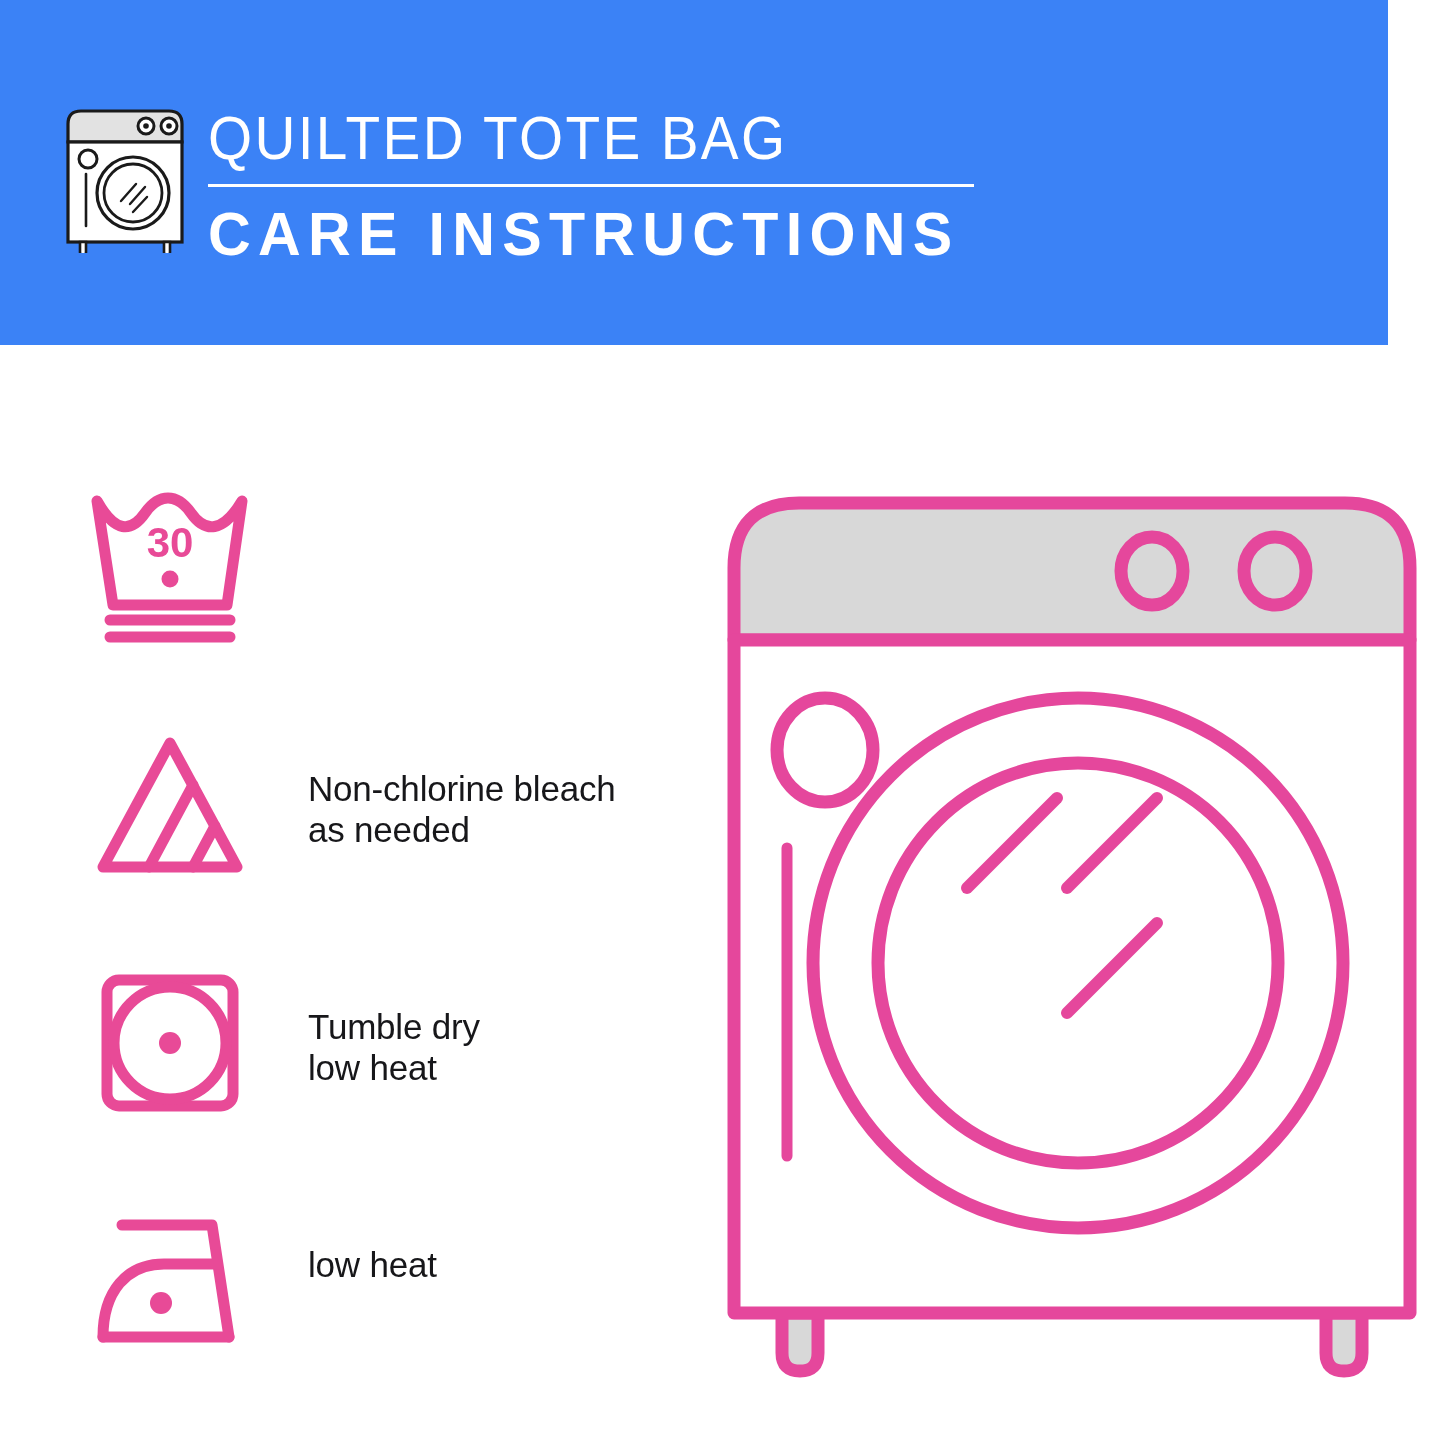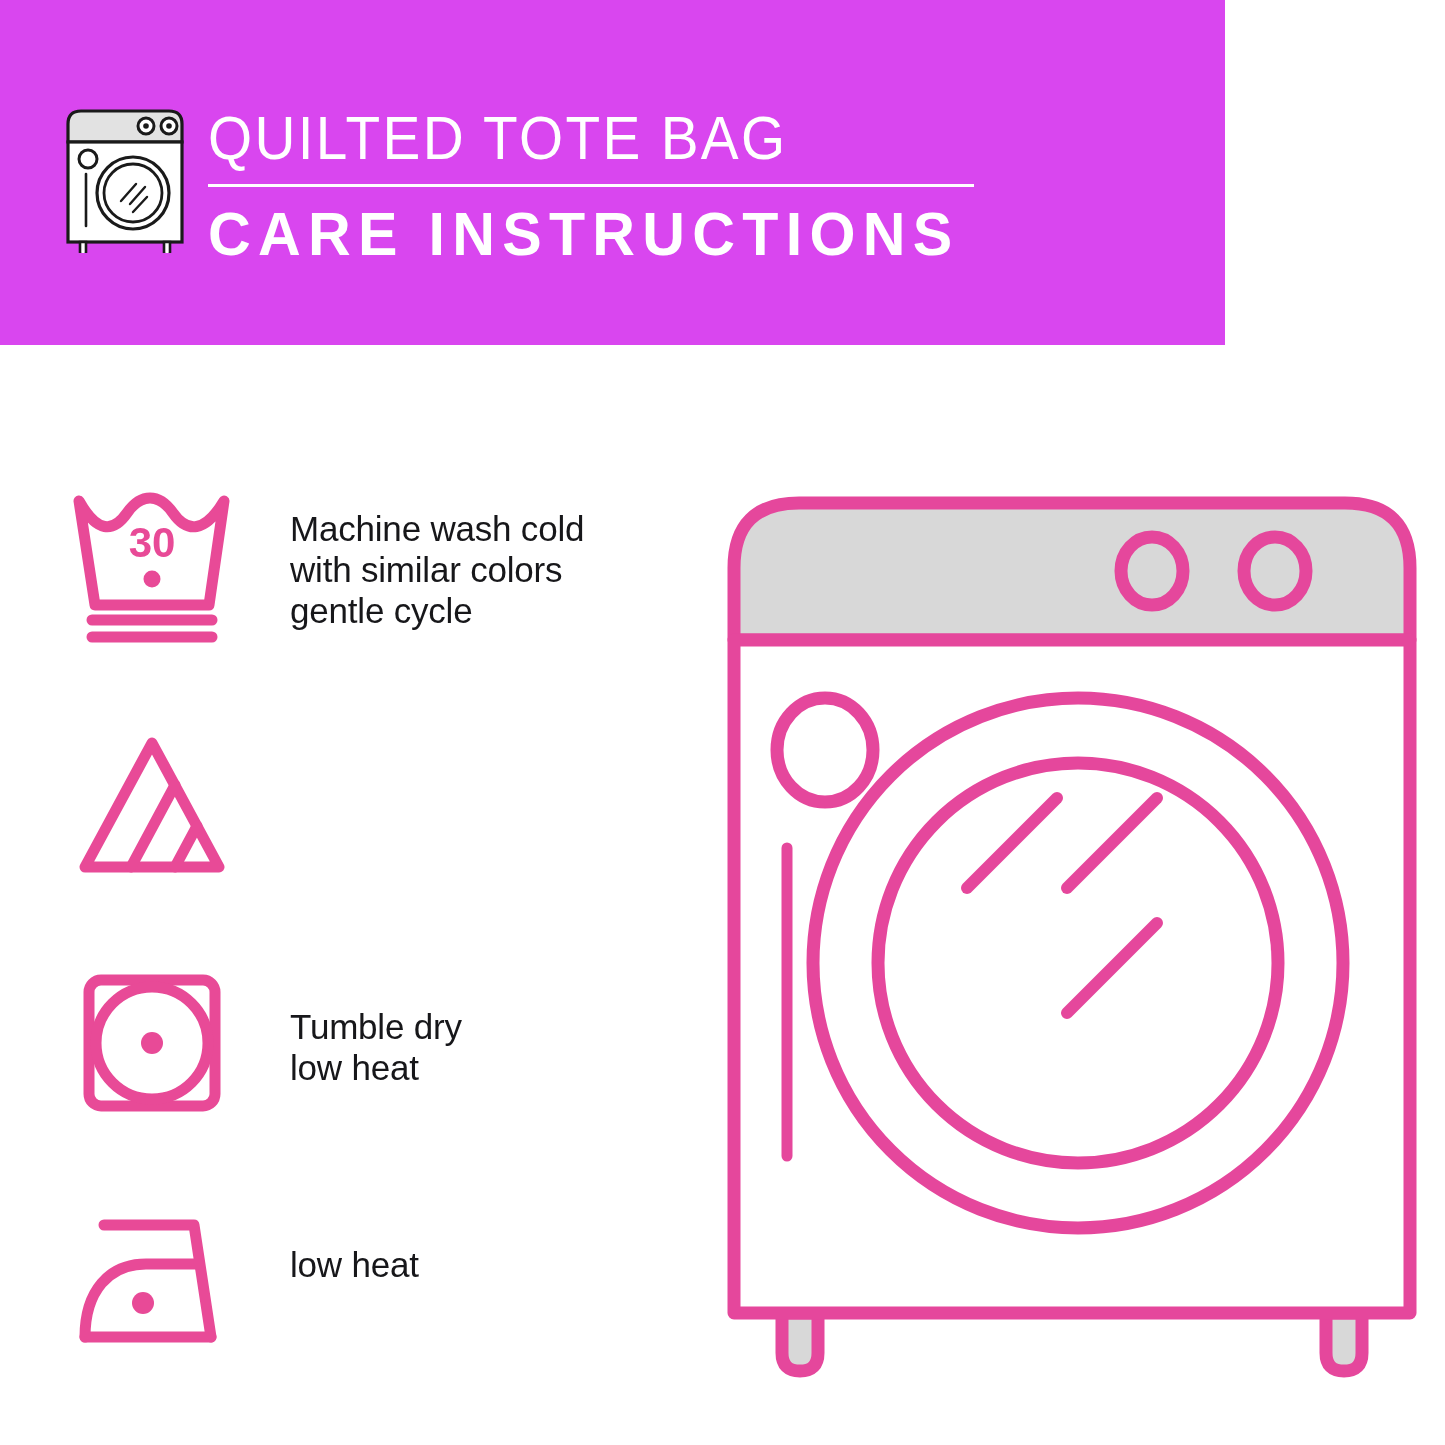--- a/index.html
+++ b/index.html
@@ -18,23 +18,23 @@
     width: 1445px;
     height: 1445px;
     background: #ffffff;
   }
 
   
   .header {
     position: absolute;
     left: 0;
     top: 0;
-    width: 1225px;
+    width: 1388px;
     height: 345px;
-    background: #d946ef;
+    background: #3b82f6;
     display: flex;
     align-items: center;
     padding-left: 19px;
   }
 
   .header-icon {
     position: absolute;
     left: 60px;
     top: 98px;
     width: 130px;
@@ -83,20 +83,21 @@
   .care-list {
     position: absolute;
     left: 0;
     top: 482px;
     width: 700px;
   }
 
   .care-row {
     position: relative;
     height: 238px;
+    margin-left: 18px;
   }
 
   .care-symbol {
     position: absolute;
     left: 62px;
     top: 0;
     width: 180px;
     height: 170px;
     display: flex;
     align-items: center;
@@ -182,38 +183,37 @@
                      L 142 118
                      L 28 118 Z"></path>
 
             <line x1="25" y1="133" x2="145" y2="133"></line>
             <line x1="25" y1="150" x2="145" y2="150"></line>
           </g>
           <text x="85" y="70" font-family="'Liberation Sans', sans-serif" font-size="42" font-weight="700" fill="#e84a97" text-anchor="middle">30</text>
           <circle cx="85" cy="92" r="8.5" fill="#e84a97"></circle>
         </svg>
       </div>
-      <div class="care-label lines3">
-        <div>Machine wash cold</div>
-        <div>with similar colors</div>
-        <div>gentle cycle</div>
-      </div>
     </div>
 
     <div class="care-row">
       <div class="care-symbol">
         <svg viewBox="0 0 170 160" width="170" height="160" xmlns="http://www.w3.org/2000/svg">
           <g fill="none" stroke="#e84a97" stroke-width="11" stroke-linecap="round" stroke-linejoin="round">
 
             <path d="M85 18 L152 142 L18 142 Z"></path>
 
             <line x1="108" y1="60" x2="64" y2="142"></line>
             <line x1="130" y1="101" x2="108" y2="142"></line>
           </g>
         </svg>
+      </div>
+      <div class="care-label lines2">
+        <div>Non-chlorine bleach</div>
+        <div>as needed</div>
       </div>
     </div>
 
     <div class="care-row">
       <div class="care-symbol">
         <svg viewBox="0 0 170 160" width="170" height="160" xmlns="http://www.w3.org/2000/svg">
           <g fill="none" stroke="#e84a97" stroke-width="11" stroke-linejoin="round">
             <rect x="22" y="17" width="126" height="126" rx="12" ry="12"></rect>
             <circle cx="85" cy="80" r="56"></circle>
           </g>

